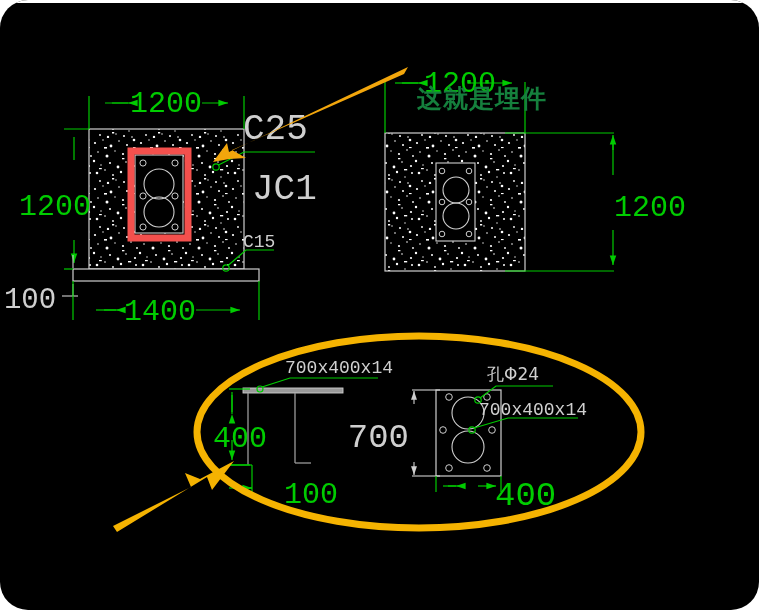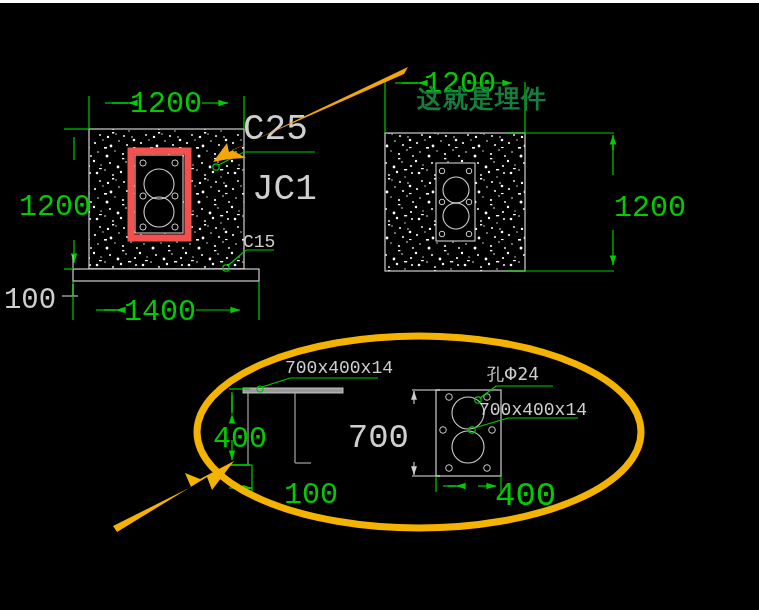--- a/index.html
+++ b/index.html
@@ -7,20 +7,21 @@
     margin: 0; padding: 0;
     background: #ffffff;
     font-family: "Liberation Sans", sans-serif;
   }
   #stage {
     position: relative;
     width: 759px;
     height: 610px;
     background: #000000;
     overflow: hidden;
+    border-radius: 28px;
   }
   #top-frame {
     position: absolute; left: 0; top: 0; width: 759px; height: 3px;
     background: #ffffff;
   }
   #cad-svg { position: absolute; left: 0; top: 0; }
   .anno-text {
     position: absolute;
     color: #15803d;
     font-weight: bold;

